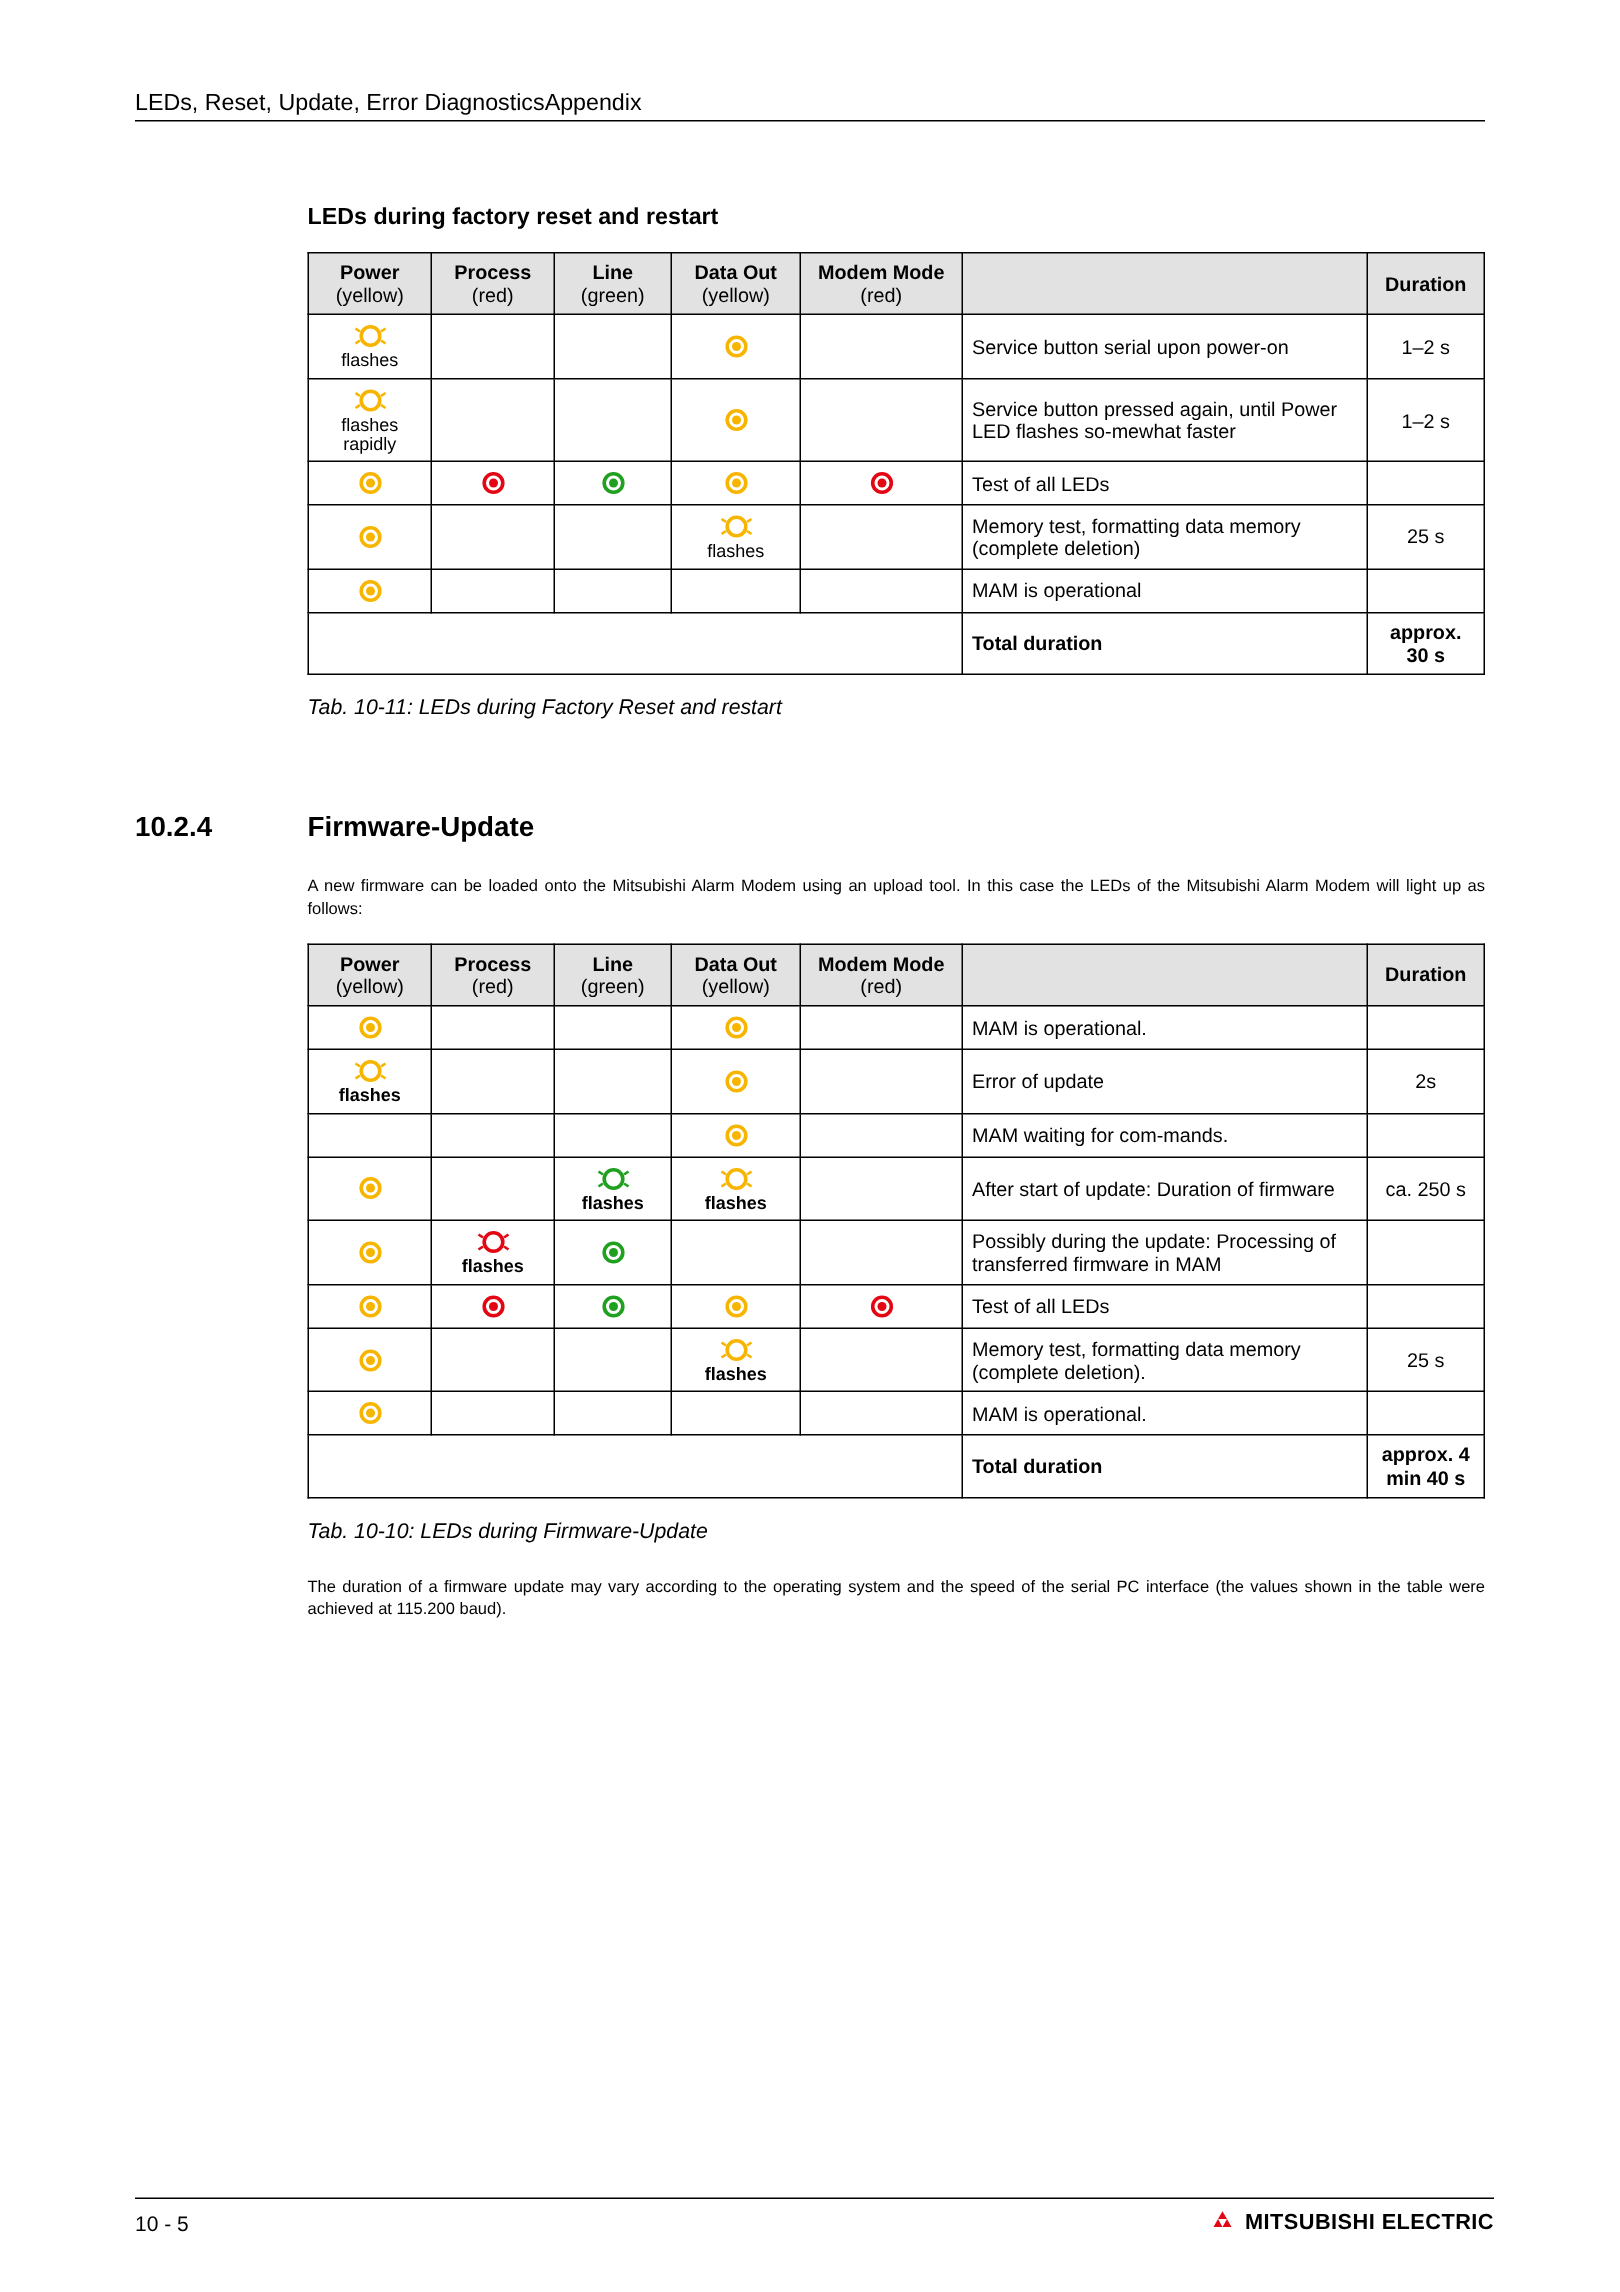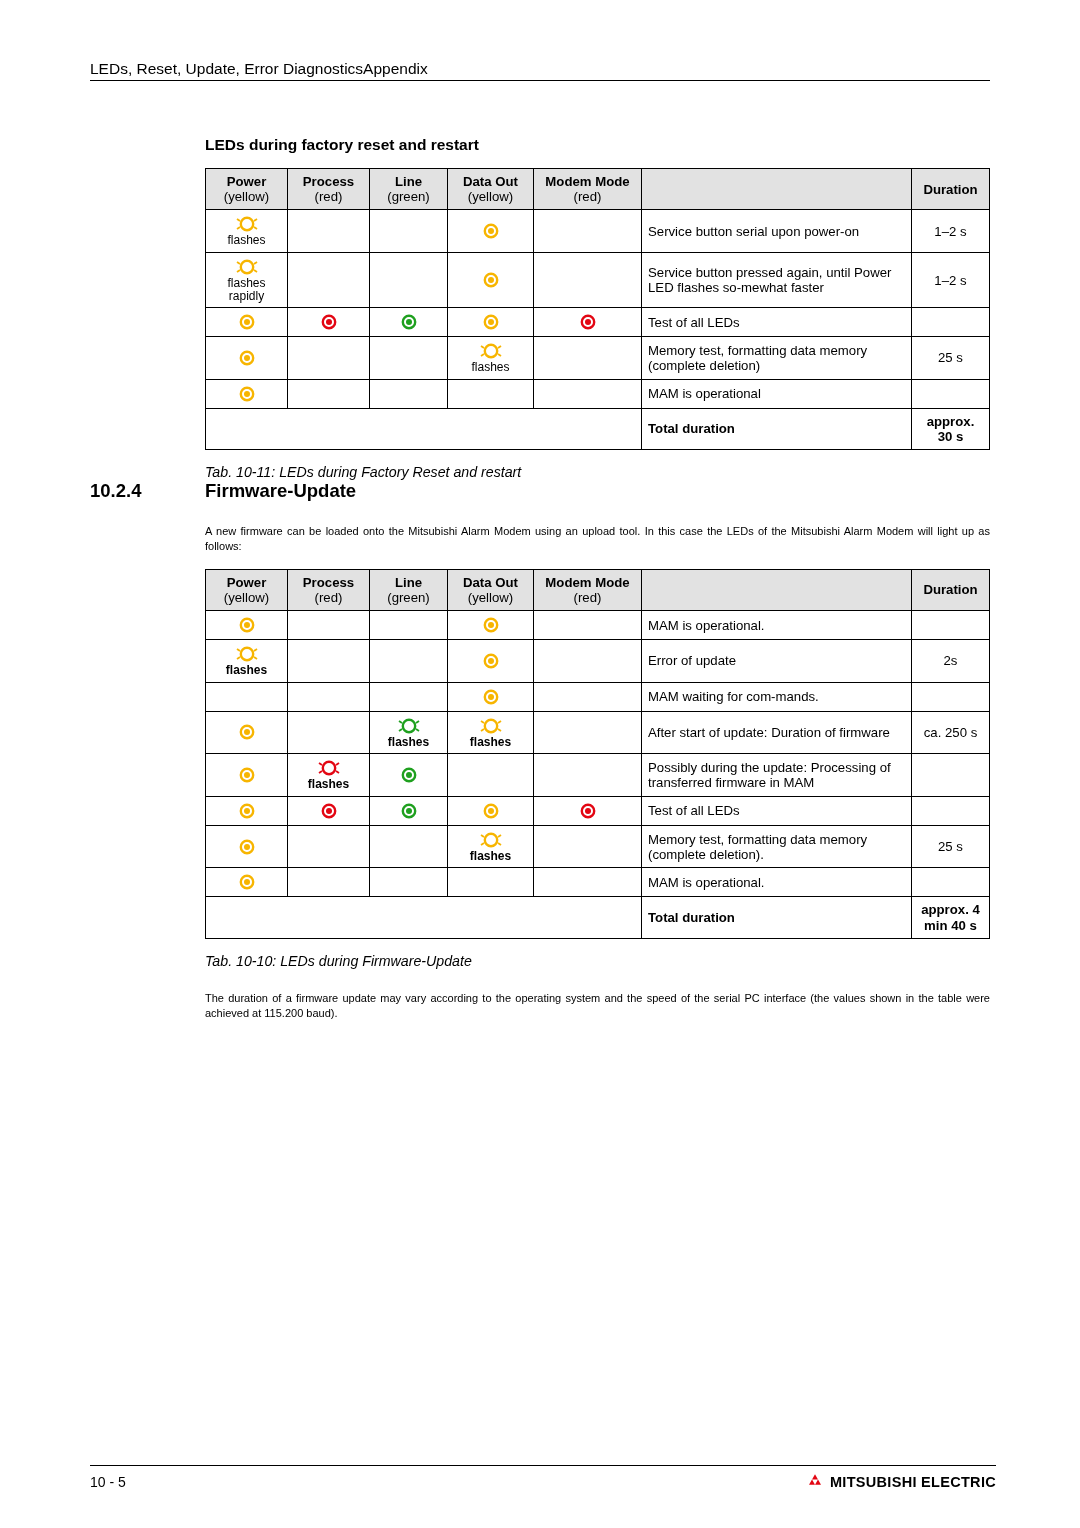--- a/index.html
+++ b/index.html
@@ -71,20 +71,21 @@
   .tab-caption {
     margin-left: 115px;
     margin-top: 14px;
     font-size: 14.2px;
   }
   .tab-caption b { font-style: italic; font-weight: normal; text-align: center; }
   .tab-caption i { font-style: italic; }
 
   .h2-row {
     display:flex;
+    margin-top: 60px;
     margin-bottom: 22px;
   }
   .h2-num  { font-weight:bold; font-size:18.5px; width:115px; }
   .h2-txt  { font-weight:bold; font-size:18.5px; }
 
   .para {
     margin-left: 115px;
     font-size: 11px;
     line-height: 1.35;
     margin-bottom: 15px;

